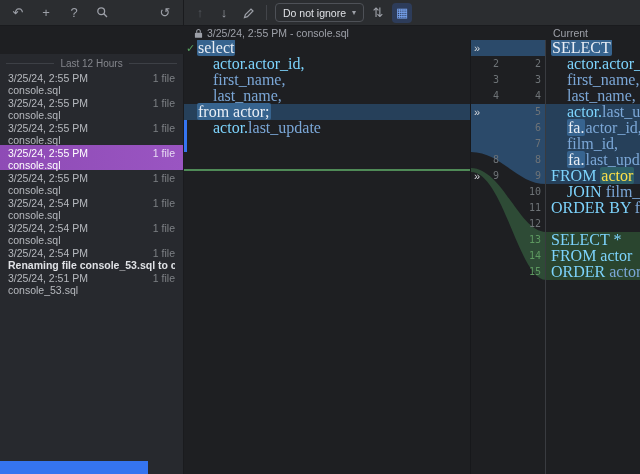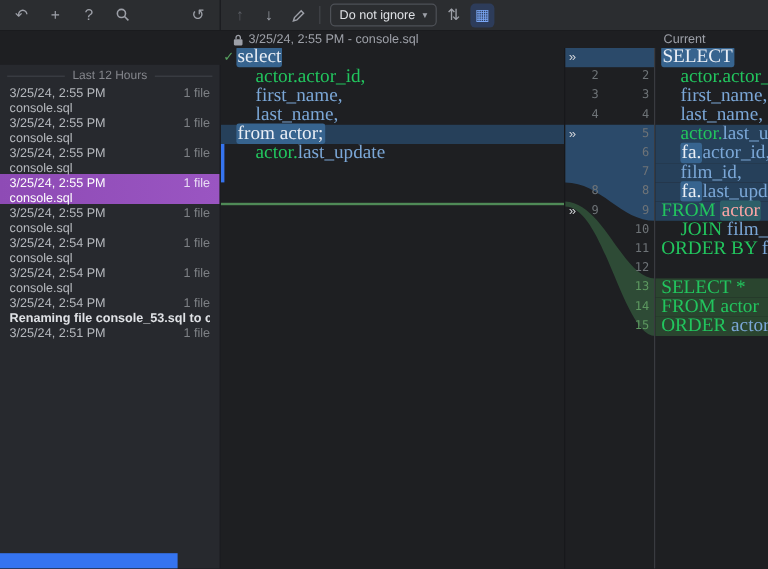--- a/index.html
+++ b/index.html
@@ -47,26 +47,26 @@
   .current-title{position:absolute;left:369px;top:0;height:14px;display:flex;align-items:center;}
   .diff-body{position:absolute;left:0;top:14px;right:0;bottom:0;}
 
   .pane{position:absolute;top:0;bottom:0;overflow:hidden;}
   .pane-left{left:0;width:286px;}
   .pane-right{left:361px;right:0;border-left:1px solid #393b40;}
   .code-line{height:16px;line-height:16px;font-family:Liberation Serif, serif;font-size:16px;
              white-space:pre;color:#bcbec4;}
   .pane-left .code-line{padding-left:13px;}
   .pane-right .code-line{padding-left:5px;}
-  .plain{color:#22c55e;}
+  .plain{color:#7dd3fc;}
   .ident{color:#7ba7d7;}
   .bg-blue{background:#26405a;}
   .bg-green{background:#2a452f;}
   .box-blue{background:#37648f;color:#e9eef5;border-radius:2px;padding:0 1px;}
-  .box-teal{background:#2d5f68;color:#fca5a5;border-radius:2px;padding:0 1px;}
+  .box-teal{background:#2d5f68;color:#fde047;border-radius:2px;padding:0 1px;}
 
   .gutter-bar{position:absolute;left:0;top:80px;width:3px;height:32px;background:#3574f0;}
   .gutter-check{position:absolute;left:2px;top:1px;color:#57a05f;font-size:11px;line-height:14px;}
   .ins-line{position:absolute;left:0;top:129px;width:286px;height:2px;background:#4f8a57;}
 
   .center-strip{position:absolute;left:286px;top:0;width:75px;bottom:0;background:#1e1f22;
                 border-left:1px solid #17181b;}
   .center-strip svg{position:absolute;left:0;top:0;}
   .gnum{position:absolute;font-family:"DejaVu Sans Mono",monospace;font-size:10px;line-height:16px;
         color:#6e7377;text-align:right;}
@@ -173,20 +173,21 @@
             <span class="date">3/25/24, 2:54 PM</span>
             <span class="count">1 file</span>
           </div>
           <div class="row2">Renaming file console_53.sql to con…</div>
         </div>
         <div class="entry">
           <div class="row1">
             <span class="date">3/25/24, 2:51 PM</span>
             <span class="count">1 file</span>
           </div>
+          <div class="row2">console_53.sql</div>
         </div>
       </div>
     <div class="blue-bar"></div>
   </aside>
 
   <main class="diff">
     <div class="diff-header">
       <div class="left-title">
         <svg width="9" height="11" viewBox="0 0 10 12">
             <rect x="1" y="5.2" width="8" height="5.6" rx="1" fill="#9da0a8"></rect>

